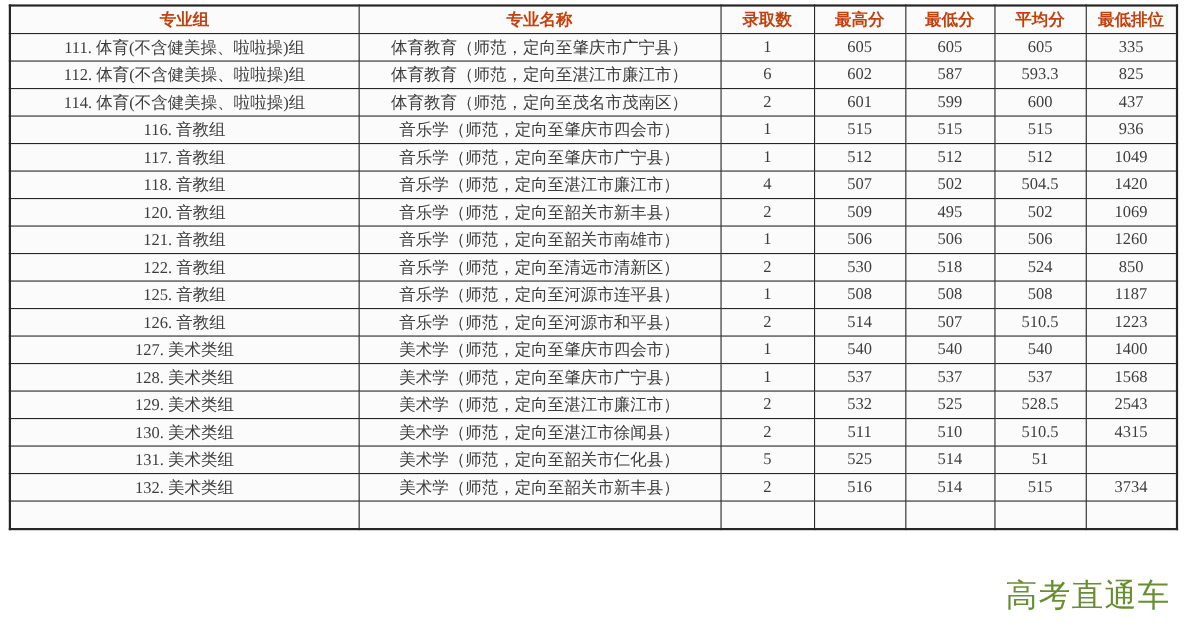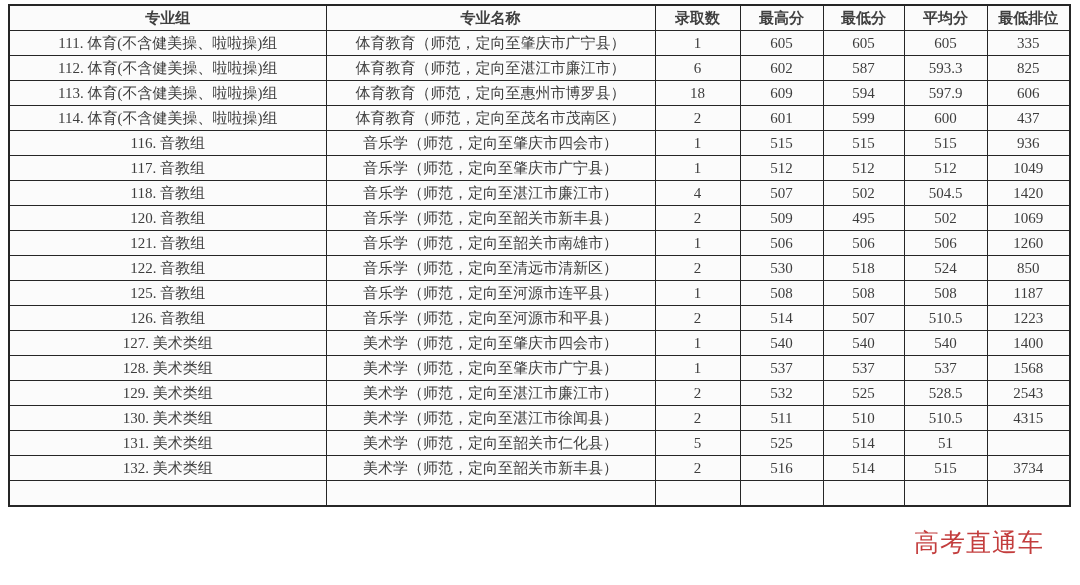--- a/index.html
+++ b/index.html
@@ -31,36 +31,36 @@
     padding: 0 2px;
     text-align: center;
     vertical-align: middle;
     font-size: 15px;
     color: #3d3d3d;
     white-space: nowrap;
     overflow: hidden;
   }
   th {
     font-weight: bold;
-    color: #404040;
+    color: #c2410c;
     font-size: 15px;
   }
   
   tbody tr:nth-child(21) td:nth-child(6) {
     text-align: left;
     padding-left: 14px;
     font-family: Liberation Mono, monospace;
   }
   .watermark {
     position: absolute;
     left: 914px;
     top: 527px;
-    font-size: 25px;
+    font-size: 29px;
     line-height: 31px;
-    color: #b91c1c;
+    color: #4d7c0f;
     opacity: 0.85;
     letter-spacing: 1px;
     z-index: 5;
     pointer-events: none;
     white-space: nowrap;
   }
 </style>
 </head>
 <body>
 
@@ -101,29 +101,20 @@
           <tr>
             <td>112. 体育(不含健美操、啦啦操)组</td>
             <td>体育教育（师范，定向至湛江市廉江市）</td>
             <td>6</td>
             <td>602</td>
             <td>587</td>
             <td>593.3</td>
             <td>825</td>
           </tr>
           <tr>
-            <td>113. 体育(不含健美操、啦啦操)组</td>
-            <td>体育教育（师范，定向至惠州市博罗县）</td>
-            <td>18</td>
-            <td>609</td>
-            <td>594</td>
-            <td>597.9</td>
-            <td>606</td>
-          </tr>
-          <tr>
             <td>114. 体育(不含健美操、啦啦操)组</td>
             <td>体育教育（师范，定向至茂名市茂南区）</td>
             <td>2</td>
             <td>601</td>
             <td>599</td>
             <td>600</td>
             <td>437</td>
           </tr>
           <tr>
             <td>116. 音教组</td>

